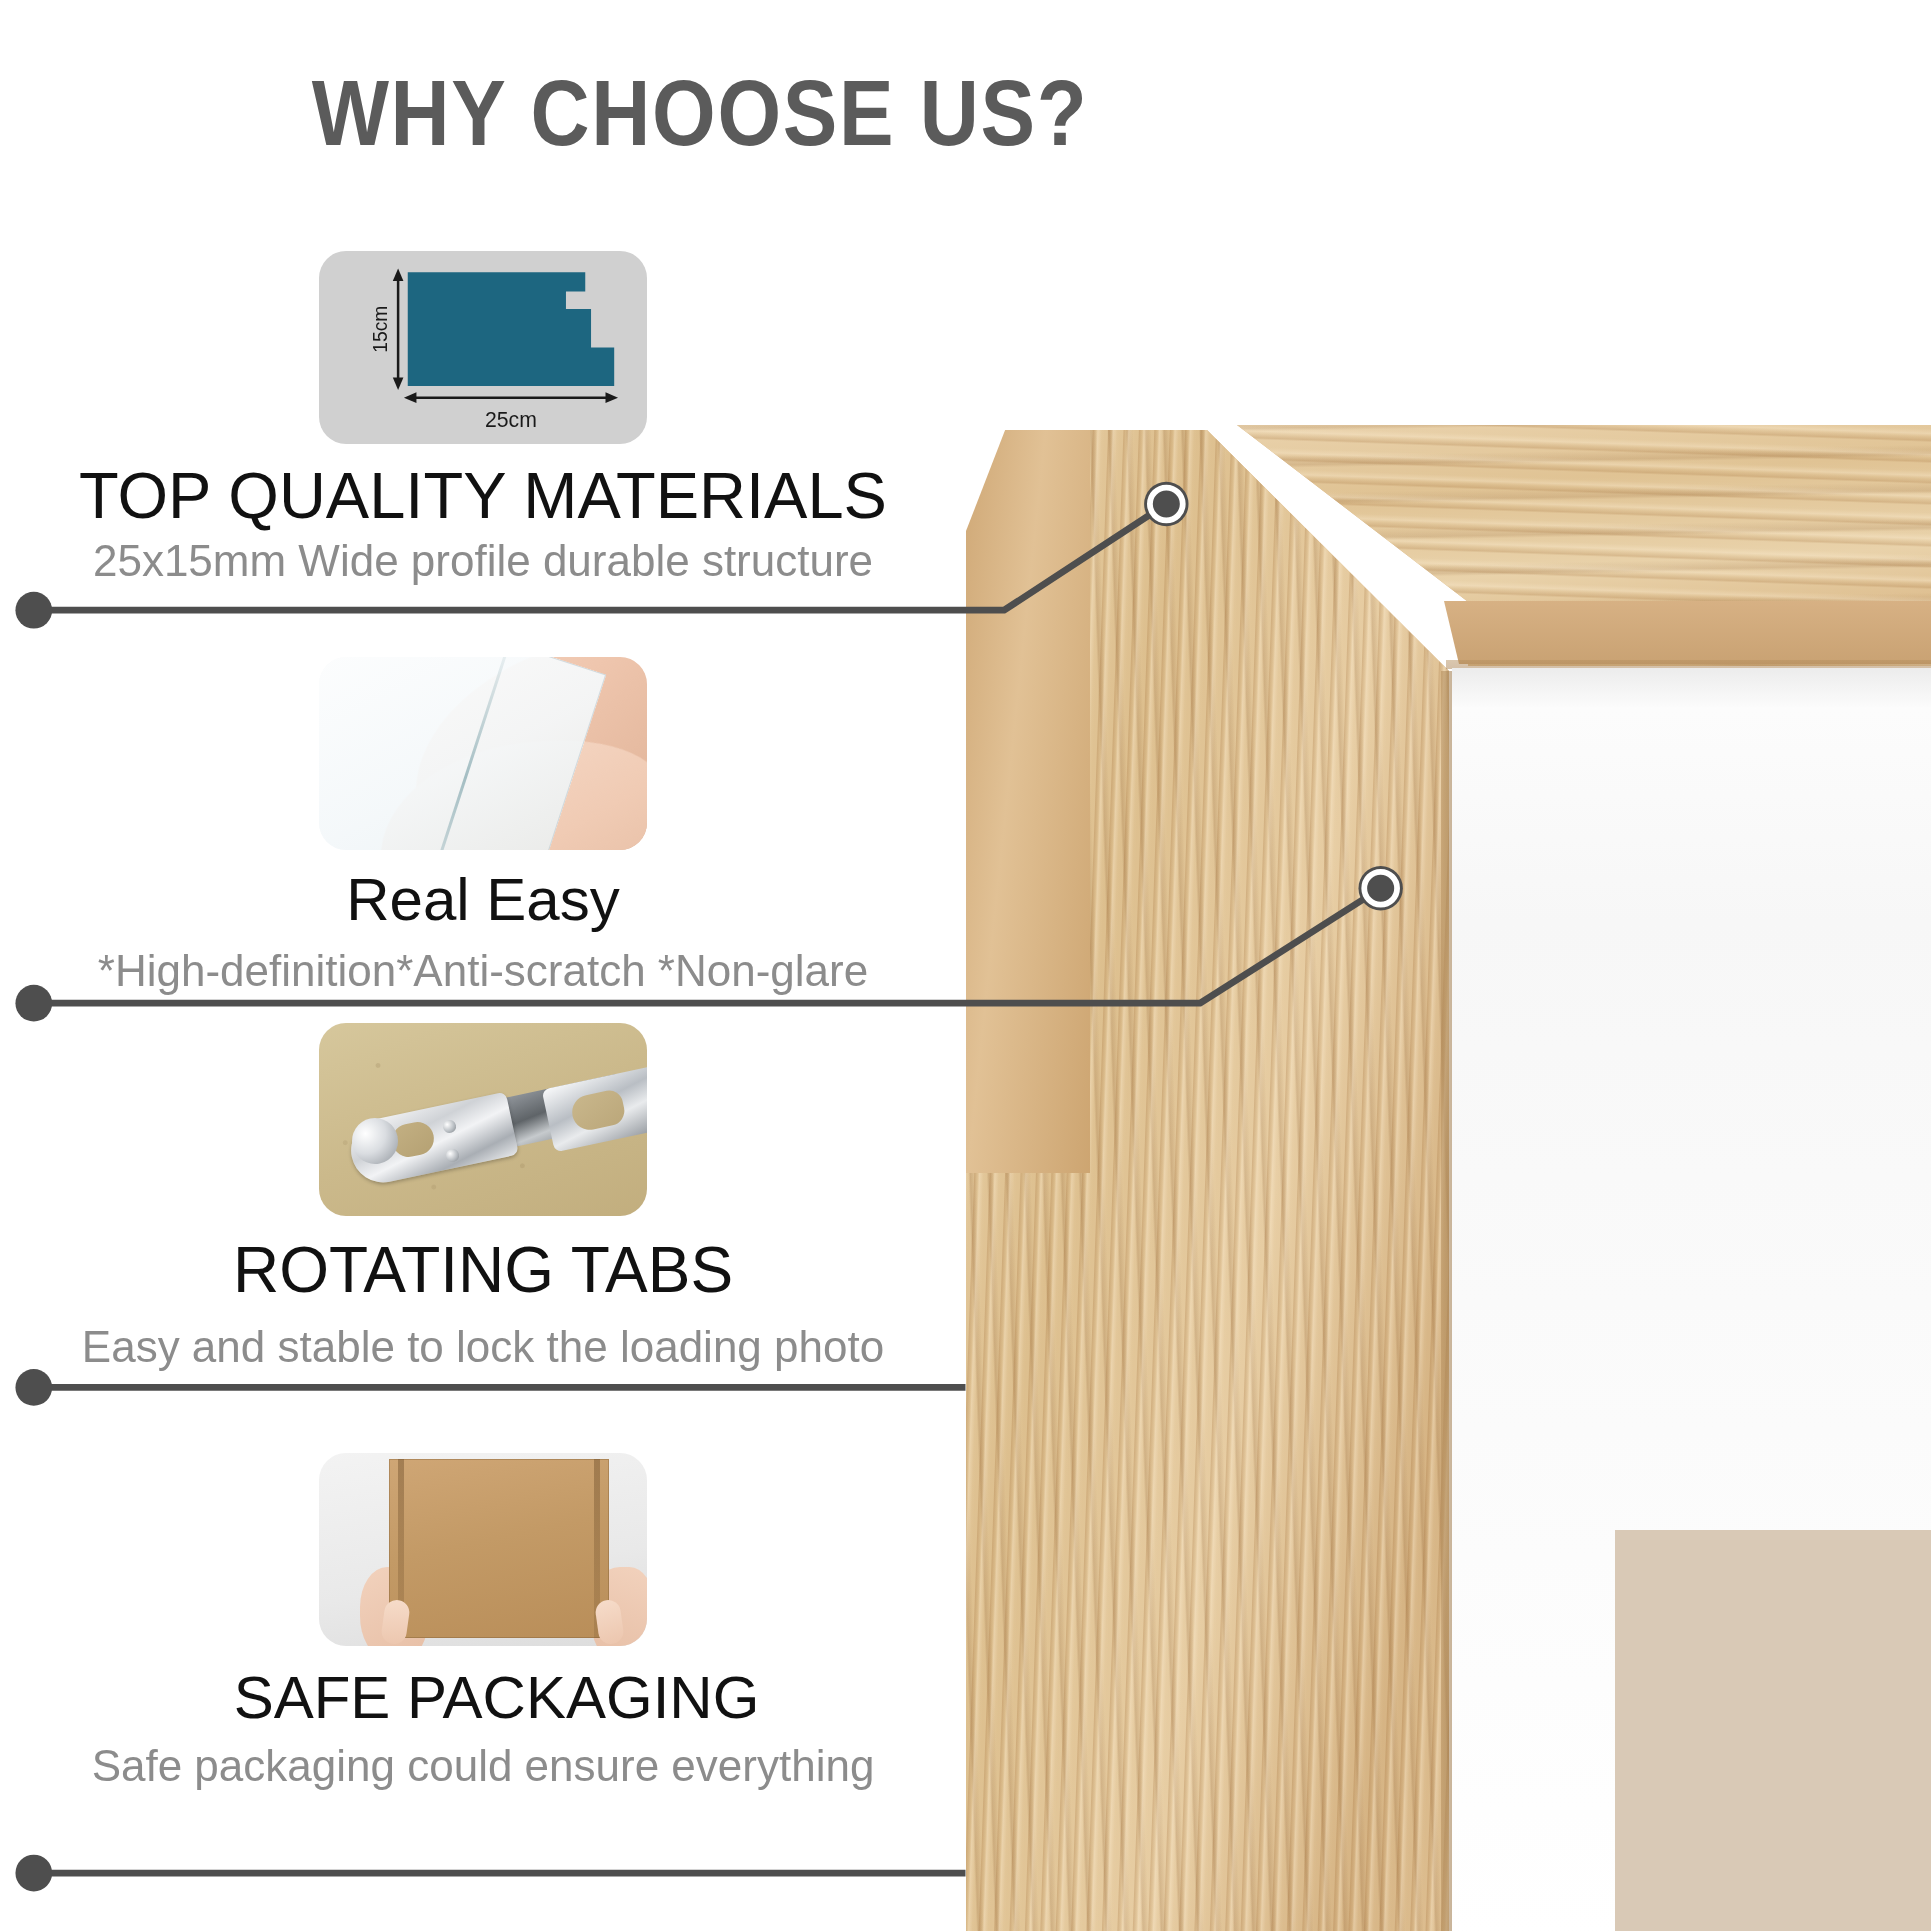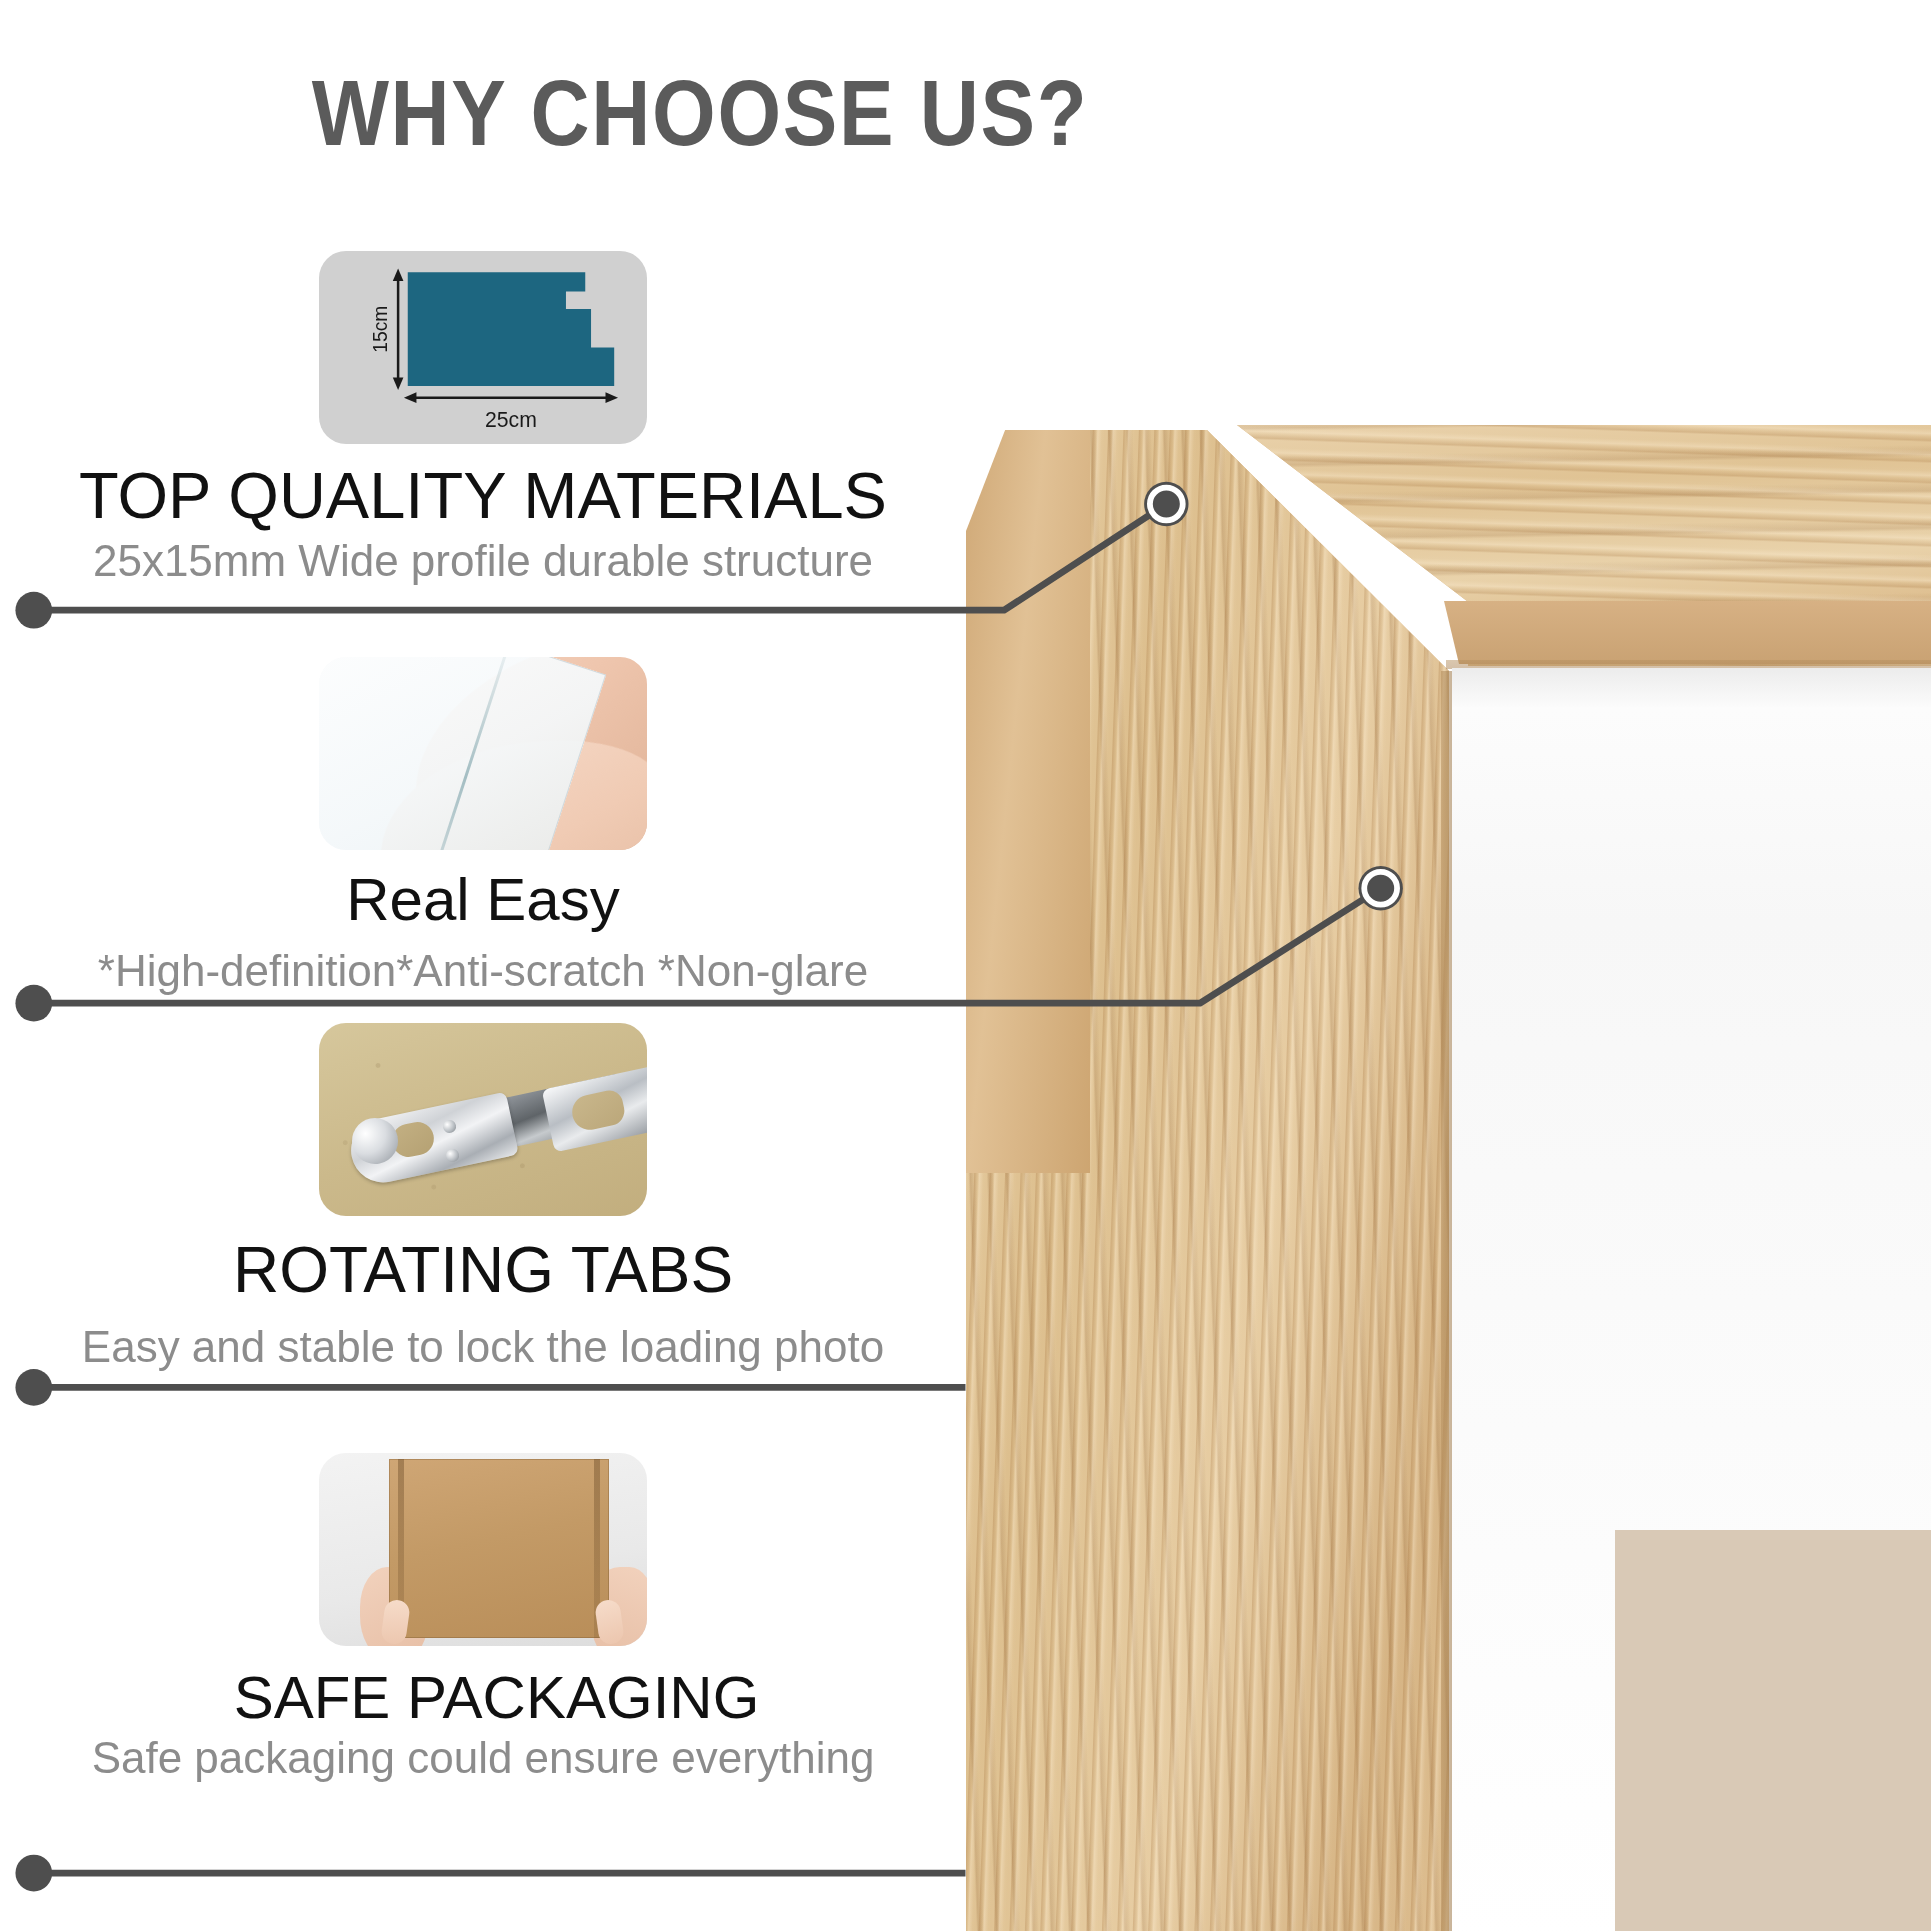--- a/index.html
+++ b/index.html
@@ -342,17 +342,17 @@
     <div class="thumb" id="thumb-box">
       <div class="hand-l"></div>
       <div class="hand-r"></div>
       <div class="box-card"></div>
       <div class="box-flap"></div>
       <div class="box-flap-r"></div>
       <div class="finger" style="left:64px;top:147px;transform:rotate(8deg);"></div>
       <div class="finger" style="left:278px;top:147px;transform:rotate(-8deg);"></div>
     </div>
     <div class="f-title" style="font-size:60px;margin-top:17.4px;padding-left:27px;">SAFE PACKAGING</div>
-    <div class="f-sub two-line" style="font-size:44px;margin-top:0;width:966px;">Safe packaging could ensure everything</div>
+    <div class="f-sub two-line" style="font-size:44px;margin-top:8px;width:966px;">Safe packaging could ensure everything</div>
   </div>
 
 </div>
 
 
 </body></html>

